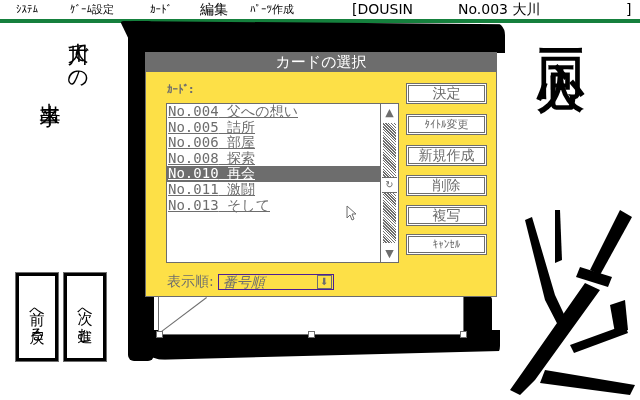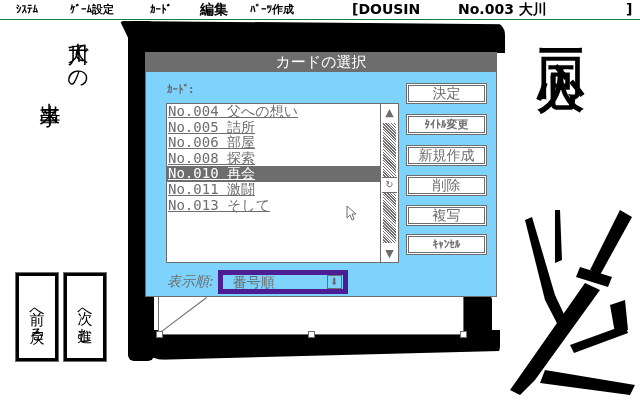--- a/index.html
+++ b/index.html
@@ -5,22 +5,22 @@
   html, body { margin:0; padding:0; }
   body {
     width:640px; height:400px; position:relative; overflow:hidden;
     background:#ffffff;
     font-family:"DejaVu Sans", sans-serif;
     color:#000;
   }
   
   .menubar {
     position:absolute; left:0; top:0; width:640px; height:19px;
-    background:#fff; border-bottom:1px solid #15803d;
-    font-size:14px; line-height:19px;font-weight:bold;
+    background:#fff; border-bottom:4px solid #15803d;
+    font-size:14px; line-height:19px;
   }
   .menubar .mi { position:absolute; top:0; color:#000; white-space:nowrap; }
   .menubar .mi.small { font-size:11px; }
   
   .brush-top {
     position:absolute; left:120px; top:21px; width:385px; height:32px; background:#000;
     border-radius:4px 14px 0 0;
     clip-path: polygon(0 0, 100% 10%, 100% 100%, 4% 100%);
   }
   .brush-left {
@@ -62,21 +62,21 @@
   
   .callig {
     position:absolute; left:515px; top:20px; width:80px;
     writing-mode:vertical-rl; font-family:"DejaVu Serif", serif; font-weight:bold;
     font-size:46px; line-height:66px; letter-spacing:4px; color:#000;
   }
   .sword { position:absolute; left:500px; top:205px; width:140px; height:195px; }
   
   .dialog {
     position:absolute; left:145px; top:52px; width:350px; height:243px;
-    background:#7dd3fc; border:1px solid #6d6d6d;
+    background:#fde047; border:1px solid #6d6d6d;
   }
   .dialog .title {
     height:19px; background:#6d6d6d; color:#fff; text-align:center;
     font-size:15px; line-height:19px;
   }
   .lbl-card { position:absolute; left:21px; top:30px; font-size:11px; color:#6d6d6d; font-weight:bold; }
   .listbox {
     position:absolute; left:20px; top:50px; width:214px; height:158px;
     border:1px solid #6d6d6d; background:#fff; overflow:hidden;
   }
@@ -95,35 +95,35 @@
     position:absolute; left:2px; top:19px; width:13px; height:120px;
     background-image:repeating-linear-gradient(45deg,#6d6d6d 0 1px,#fff 1px 2px);
   }
   .scrollbar .thumb {
     position:absolute; left:1px; top:73px; width:15px; height:14px; background:#fff;
     border-top:1px solid #6d6d6d; border-bottom:1px solid #6d6d6d;
     font-size:10px; line-height:14px; text-align:center; color:#6d6d6d;
   }
   .cursor { position:absolute; left:200px; top:152px; width:12px; height:16px; }
   .sort-row { position:absolute; left:21px; top:220px; height:18px; display:flex; align-items:center; }
-  .sort-label { font-size:14px; color:#6d6d6d; margin-right:4px;font-style:italic; }
+  .sort-label { font-size:14px; color:#6d6d6d; margin-right:4px; }
   .select {
-    width:110px; height:14px; border:5px solid #4c1d95; position:relative;
-    font-size:14px; line-height:14px; color:#6d6d6d; padding-left:10px;
+    width:110px; height:14px; border:1px solid #4c1d95; position:relative;
+    font-size:14px; line-height:14px; color:#6d6d6d; padding-left:4px;font-style:italic;
   }
   .select .dd {
     position:absolute; right:1px; top:0px; width:13px; height:12px; border:1px solid #6d6d6d;
     font-size:10px; line-height:12px; text-align:center;
   }
   .btn {
     position:absolute; left:260px; width:79px; height:19px;
     border:1px solid #6d6d6d; box-shadow:inset 0 0 0 1px #fff, inset 0 0 0 2px #6d6d6d;
     background:#fff; color:#6d6d6d; text-align:center; font-size:14px; line-height:19px;
   }
-  .btn.small { font-size:11px; font-weight:bold; }
+  .btn.small { font-size:11px; font-weight:normal; }
 </style>
 </head>
 <body>
 
 <div class="menubar">
   <span class="mi small" style="left:16px">ｼｽﾃﾑ</span>
   <span class="mi small" style="left:70px">ｹﾞｰﾑ設定</span>
   <span class="mi small" style="left:150px">ｶｰﾄﾞ</span>
   <span class="mi" style="left:200px">編集</span>
   <span class="mi small" style="left:250px">ﾊﾟｰﾂ作成</span>

